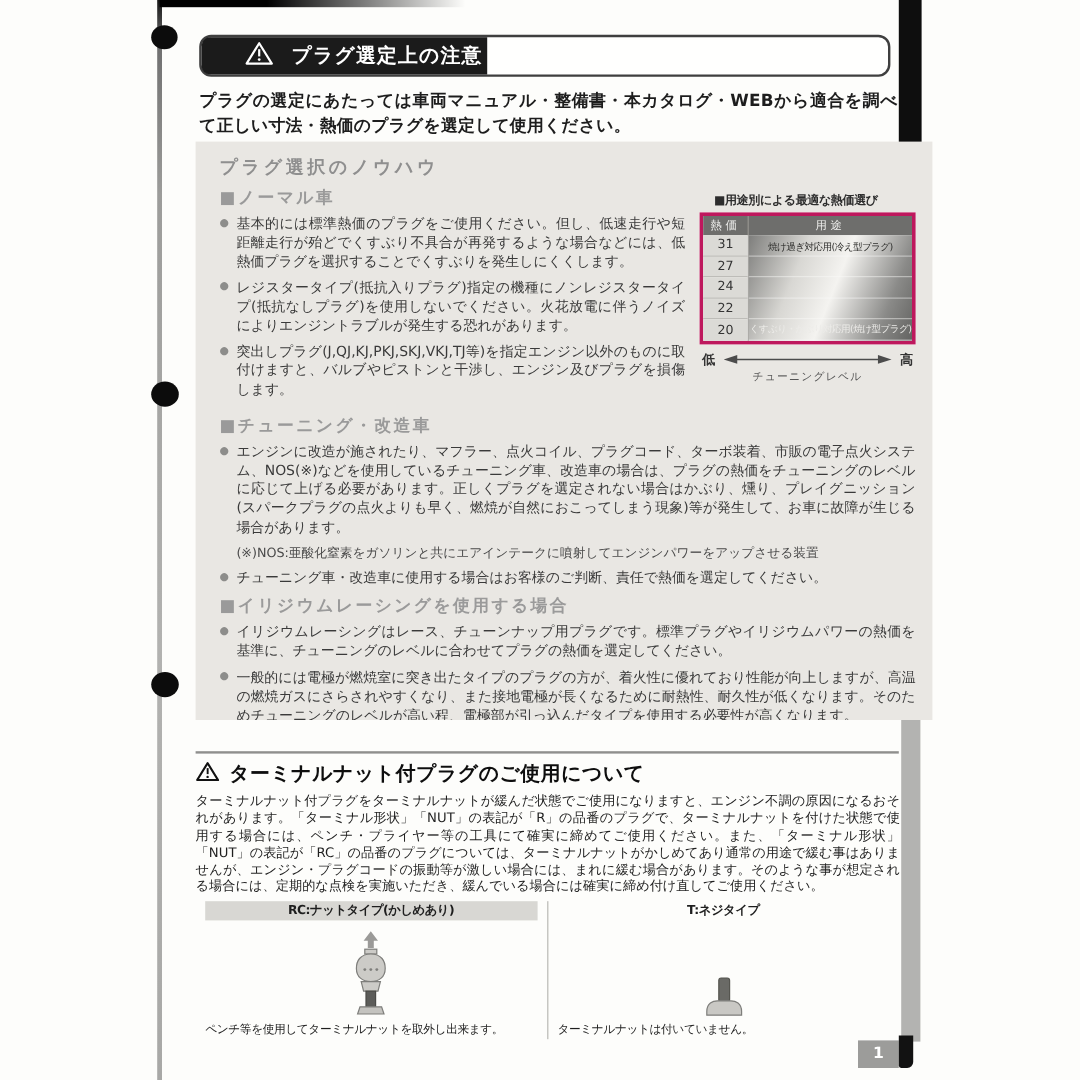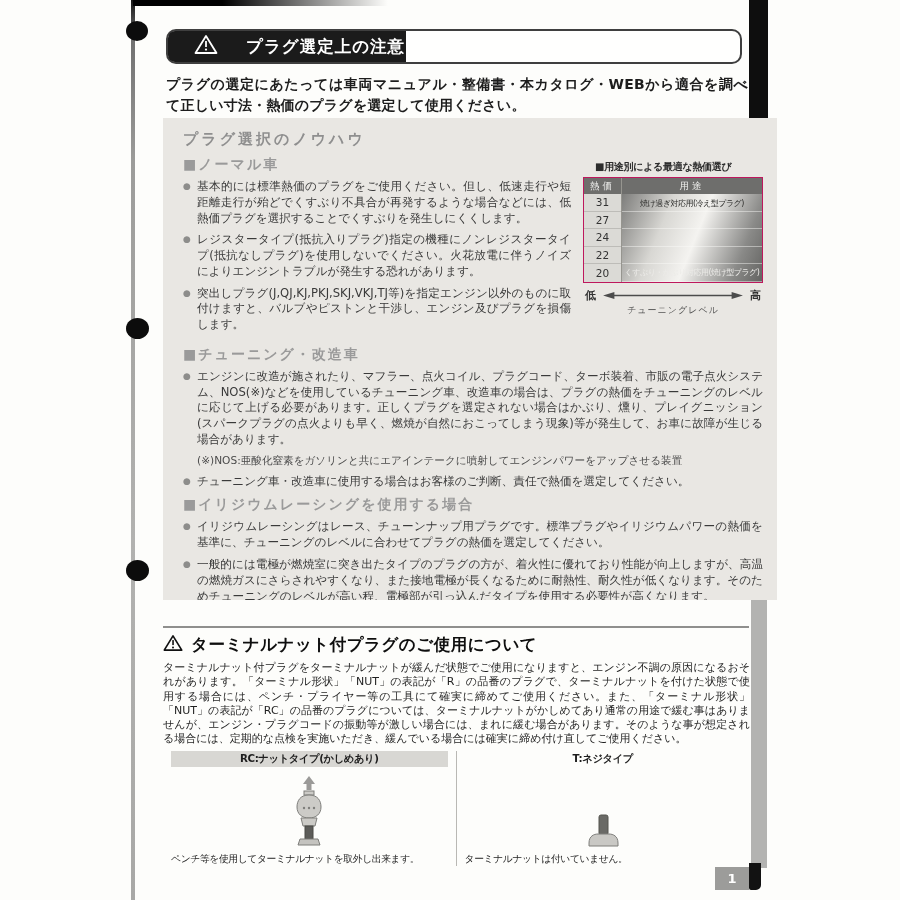--- a/index.html
+++ b/index.html
@@ -23,43 +23,43 @@
   .right-tick{position:absolute;left:751px;width:10px;height:2px;background:#8e8e8c;}
   .rt1{top:133px}.rt2{top:180px}.rt3{top:226px}.rt4{top:269px}
   .page-tab{position:absolute;left:715px;top:867px;width:34px;height:23px;background:#9c9c9a;
     color:#fff;font-size:13px;font-weight:bold;display:flex;align-items:center;justify-content:center;}
   .page-notch{position:absolute;left:749px;top:863px;width:12px;height:27px;background:#121212;border-radius:0 0 5px 2px;}
 
   
   .warn-box{position:absolute;left:166px;top:29px;width:576px;height:35px;
     border:2px solid #3f3f3f;border-radius:10px;background:#fffffe;box-sizing:border-box;}
   .warn-bar{position:absolute;left:0;top:0;width:238px;height:100%;background:#1b1b1b;
-    border-radius:7px 0 0 7px;display:flex;align-items:center;gap:28px;
-    padding-left:26px;box-sizing:border-box;}
+    border-radius:7px 0 0 7px;display:flex;align-items:center;gap:15px;
+    padding-left:36px;box-sizing:border-box;}
   .warn-title{color:#fff;font-size:16.5px;font-weight:bold;letter-spacing:1px;white-space:nowrap;}
 
   .intro{position:absolute;left:166px;top:74px;width:582px;
     font-size:14px;font-weight:bold;color:#1d1d1d;line-height:1.5;letter-spacing:0.2px;text-align:justify;}
 
   
   .knowhow{position:absolute;left:163px;top:118px;width:614px;height:482px;
     background:#e9e7e3;box-sizing:border-box;padding:12px 14px 0 20px;overflow:hidden;}
   .kh-title{color:#8f8f8f;font-size:15px;font-weight:bold;letter-spacing:3px;margin:0 0 7px 0;}
   .kh-heading{color:#9a9a9a;font-size:14px;font-weight:bold;letter-spacing:2px;margin:7px 0 5px 0;}
   .kh-bullets{margin:0;padding:0;list-style:none;}
   .kh-bullets li{position:relative;padding-left:14px;font-size:11.6px;color:#3a3a3a;
     line-height:1.36;margin-bottom:6px;text-align:justify;}
   .kh-bullets li::before{content:"●";position:absolute;left:0;top:1px;color:#8d8d8b;font-size:9px;}
   .kh-note{font-size:10.6px;color:#4a4a4a;margin:0 0 6px 14px;}
   .clear{clear:both;}
 
   
   .heat-chart{float:right;width:180px;margin:4px 0 8px 12px;}
   .hc-title{font-size:10px;font-weight:bold;color:#2d2d2d;margin-bottom:3px;letter-spacing:-0.3px;padding-left:12px;}
-  .hc-table{border:1px solid #be185d;background:#ffffff;}
+  .hc-table{border:3px solid #be185d;background:#ffffff;}
   .hc-hrow{display:flex;height:16px;background:#6e6e6c;}
   .hc-hcell{color:#f0f0ee;font-size:9.5px;display:flex;align-items:center;justify-content:center;letter-spacing:3px;}
   .hc-hcell.left{width:38px;border-right:1px solid #96958f;box-sizing:border-box;}
   .hc-hcell.right{flex:1;}
   .hc-body{display:flex;}
   .hc-vals{width:38px;border-right:1px solid #96958f;box-sizing:border-box;}
   .hc-val{height:17.5px;background:#dbdad6;border-bottom:1px solid #bdbcb8;
     font-size:10.5px;color:#333;display:flex;align-items:center;justify-content:center;box-sizing:border-box;}
   .hc-vals .hc-val:last-child{border-bottom:none;}
   .hc-grad{flex:1;position:relative;

